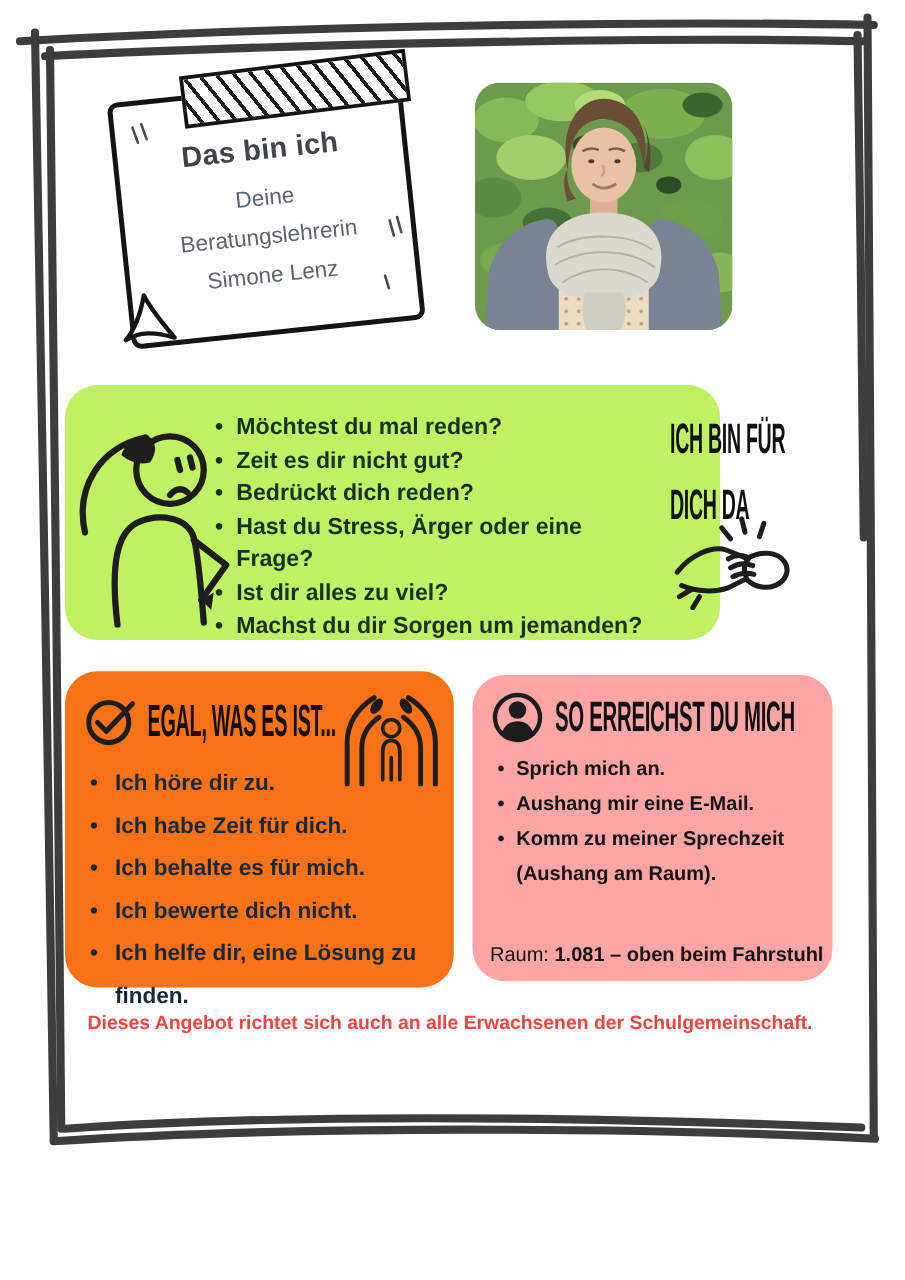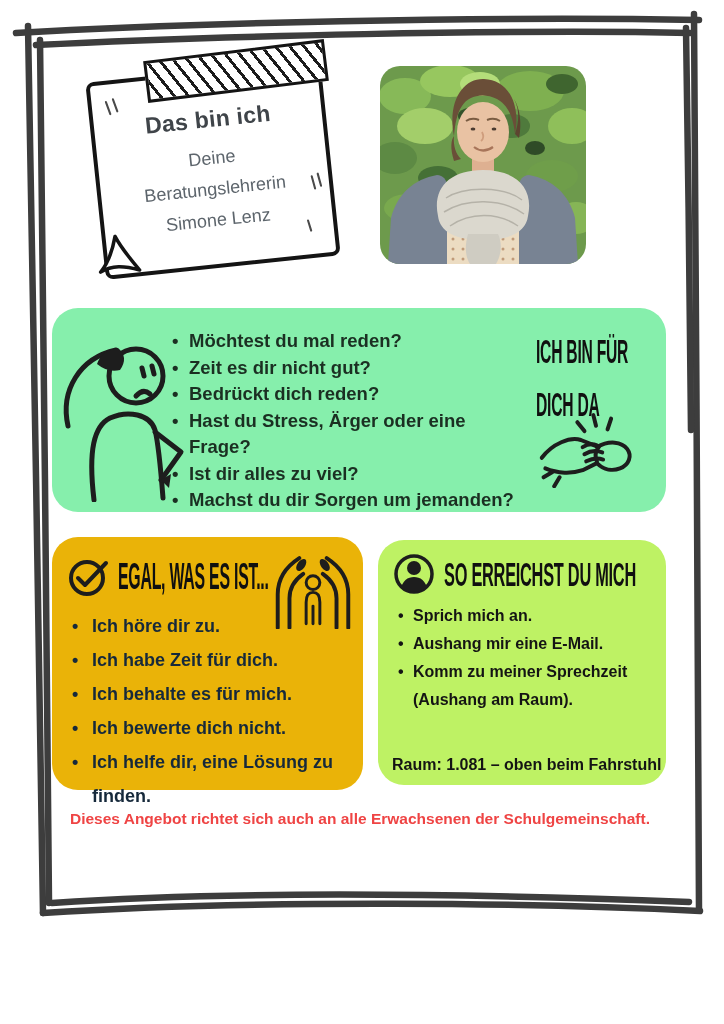--- a/index.html
+++ b/index.html
@@ -17,23 +17,23 @@
         background-color:#fff;border:3px solid #141414;z-index:3;
         background-image:repeating-linear-gradient(58deg, rgba(0,0,0,0) 0 8px, #1c1c1c 8px 11px);}
   .curl{position:absolute;left:96px;top:234px;width:48px;height:42px;transform:rotate(-6deg);z-index:3;}
 
   
   .photo{position:absolute;left:380px;top:66px;width:206px;height:198px;border-radius:20px;overflow:hidden;z-index:2;}
   .photo svg{display:block;}
 
   
   .panel{position:absolute;border-radius:26px;z-index:2;}
-  .panel-green{left:52px;top:308px;width:614px;height:204px;background:#86efac;}
-  .panel-blue{left:52px;top:537px;width:311px;height:253px;background:#eab308;}
-  .panel-yellow{left:378px;top:540px;width:288px;height:245px;background:#bef264;}
+  .panel-green{left:52px;top:308px;width:524px;height:204px;background:#bef264;}
+  .panel-blue{left:52px;top:537px;width:311px;height:253px;background:#f97316;}
+  .panel-yellow{left:378px;top:540px;width:288px;height:245px;background:#fca5a5;}
 
   .doodle{position:absolute;left:6px;top:22px;width:128px;height:172px;}
   ul.blist{list-style:none;margin:0;padding:0;}
   ul.blist li{position:relative;}
   ul.blist li::before{content:"•";position:absolute;left:0;top:0;}
 
   .q-list{position:absolute;left:120px;top:20px;width:360px;font-size:18.5px;font-weight:600;
           line-height:26.5px;color:#1b2f22;}
   .q-list li{padding-left:17px;}
 
@@ -51,21 +51,21 @@
 
   .p-list{position:absolute;left:20px;top:72px;width:274px;font-size:18px;font-weight:600;
           line-height:34px;color:#16293b;}
   .p-list li{padding-left:20px;}
 
   .c-list{position:absolute;left:20px;top:62px;width:238px;font-size:16px;font-weight:600;
           line-height:28px;color:#141414;}
   .c-list li{padding-left:15px;}
   .appointment{position:absolute;left:44px;top:182px;font-size:16px;font-weight:600;color:#141414;}
   .room-line{position:absolute;left:14px;top:216px;font-size:16px;font-weight:600;color:#141414;}
-  .room-line .lbl{font-weight:bold;}
+  .room-line .lbl{font-weight:normal;}
 
   .footer-note{position:absolute;left:70px;top:810px;width:600px;font-size:15.5px;font-weight:bold;color:#ef4444;z-index:2;}
 
   .ink{stroke:#1d1d1d;fill:none;stroke-linecap:round;stroke-linejoin:round;}
 </style>
 </head>
 <body>
 
 <div class="page">
 

